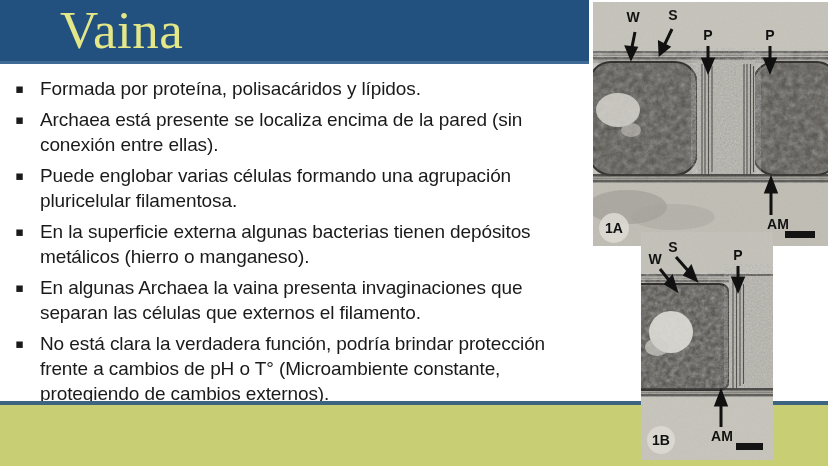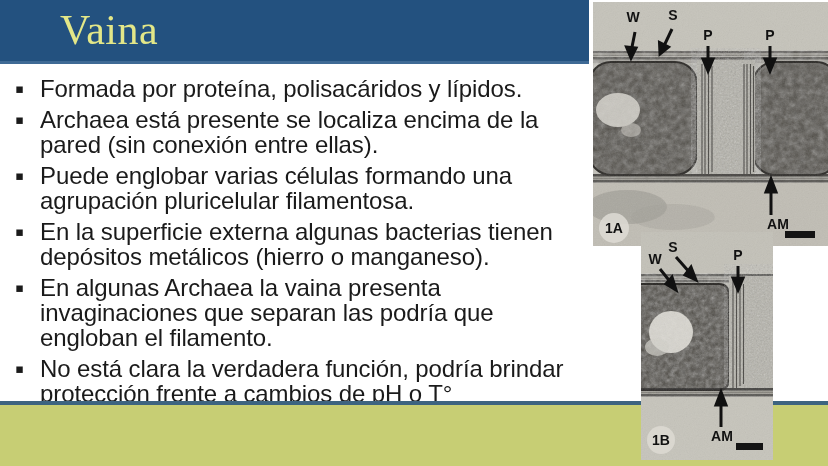--- a/index.html
+++ b/index.html
@@ -31,21 +31,21 @@
     top: 61px;
     width: 589px;
     height: 3px;
     background: #3f6a95;
   }
   #page-title {
     position: absolute;
     left: 60px;
     top: 2px;
     font-family: "Liberation Serif", "DejaVu Serif", serif;
-    font-size: 42px;
+    font-size: 53px;
     line-height: 56px;
     color: #e3e788;
     letter-spacing: 0.5px;
   }
 
   
   #bullet-list {
     position: absolute;
     left: 0;
     top: 76px;
@@ -62,21 +62,21 @@
     text-align: right;
     font-size: 13px;
     line-height: 25px;
     color: #1a1a1a;
     font-family: "DejaVu Sans", sans-serif;
   }
   .bullet-text {
     flex: 1 1 auto;
     padding-left: 16px;
     padding-right: 16px;
-    font-size: 24px;
+    font-size: 19px;
     line-height: 25px;
     color: #1a1a1a;
     font-family: "Liberation Sans", sans-serif;
     letter-spacing: -0.1px;
   }
 
   
   #bottom-band-border {
     position: absolute;
     left: 0;
@@ -144,21 +144,21 @@
     <span class="bullet-text">Puede englobar varias células formando una agrupación pluricelular filamentosa.</span>
   </div>
 
   <div class="bullet-row">
     <span class="bullet-marker">▪</span>
     <span class="bullet-text">En la superficie externa algunas bacterias tienen depósitos metálicos (hierro o manganeso).</span>
   </div>
 
   <div class="bullet-row">
     <span class="bullet-marker">▪</span>
-    <span class="bullet-text">En algunas Archaea la vaina presenta invaginaciones que separan las podría que engloban el filamento.</span>
+    <span class="bullet-text">En algunas Archaea la vaina presenta invaginaciones que separan las células que externos el filamento.</span>
   </div>
 
   <div class="bullet-row">
     <span class="bullet-marker">▪</span>
     <span class="bullet-text">No está clara la verdadera función, podría brindar protección frente a cambios de pH o T° (Microambiente constante, protegiendo de cambios externos).</span>
   </div>
 
 </div>
 
 <div id="bottom-band-border"></div>

